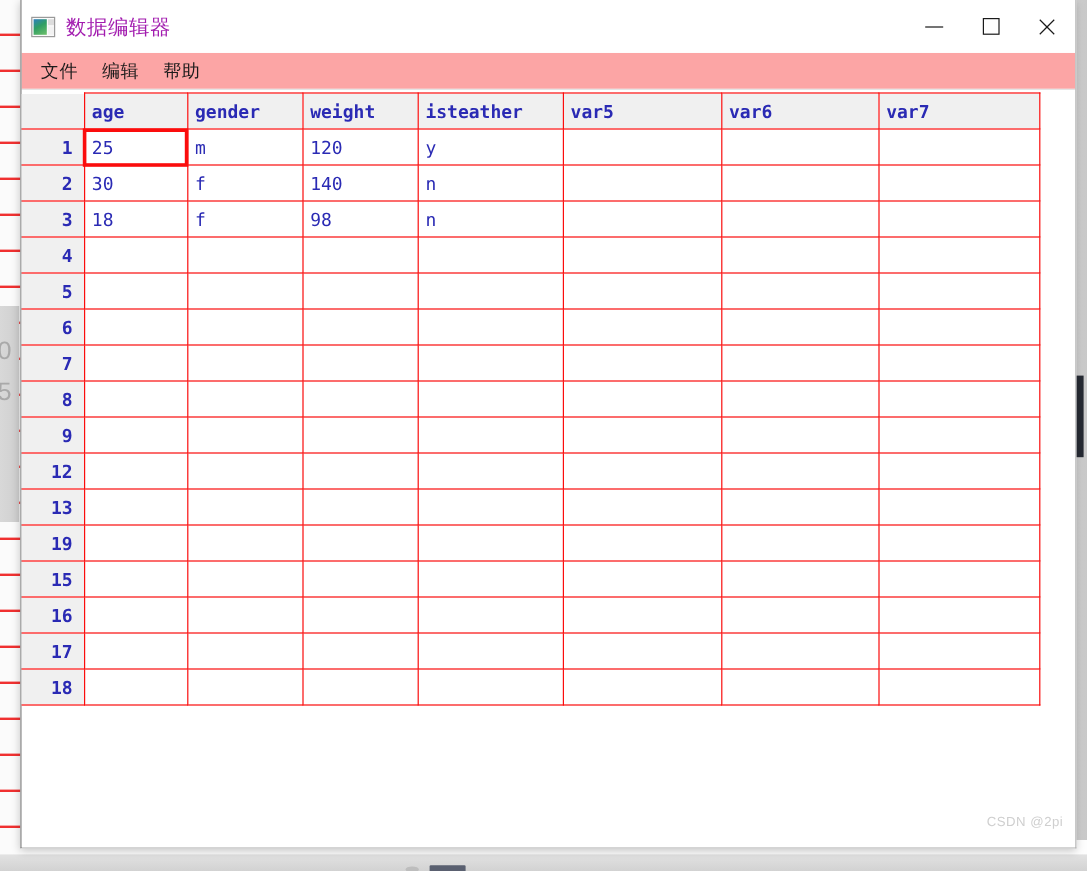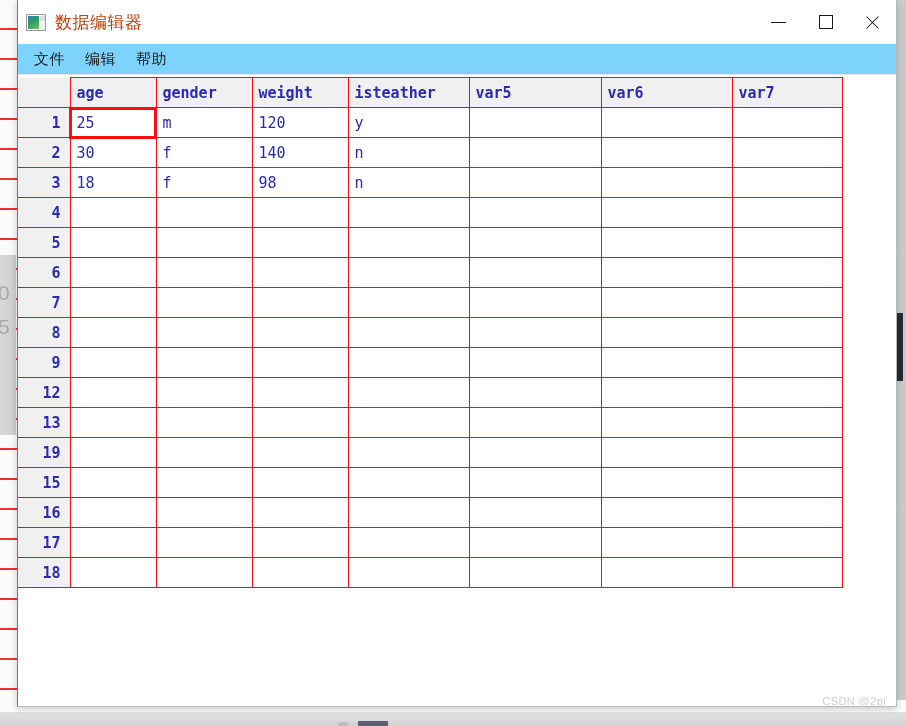--- a/index.html
+++ b/index.html
@@ -155,21 +155,21 @@
     left: 13px;
     top: 7px;
     width: 5px;
     height: 7px;
     background: #f2f2f2;
   }
   .title-text {
     margin-left: 9px;
     font-family: "DejaVu Sans", sans-serif;
     font-size: 17px;
-    color: #c2410c;
+    color: #a21caf;
     white-space: nowrap;
     letter-spacing: 0.5px;
   }
   .win-controls {
     position: absolute;
     right: 0;
     top: 0;
     height: 44px;
     display: flex;
   }
@@ -206,21 +206,21 @@
     width: 17px;
     height: 0;
     border-top: 1.6px solid #1a1a1a;
   }
   .glyph-close::before { transform: rotate(45deg); }
   .glyph-close::after  { transform: rotate(-45deg); }
 
   
   .menubar {
     height: 30px;
-    background: #7dd3fc;
+    background: #fca5a5;
     display: flex;
     align-items: center;
     padding-left: 6px;
   }
   .menu-item {
     font-family: "DejaVu Sans", sans-serif;
     font-size: 15px;
     color: #1b1b1b;
     padding: 2px 10px;
     letter-spacing: 0.5px;
@@ -287,26 +287,26 @@
   }
 
   
   .w-rowhdr { width: 53px; }
   .w-age    { width: 86px; }
   .w-gender { width: 96px; }
   .w-weight { width: 96px; }
   .w-iste   { width: 121px; }
   .w-var5   { width: 132px; }
   .w-var6   { width: 131px; margin-left: 28px; }
-  .w-var7   { width: 110px; margin-top: 45px; }
+  .w-var7   { width: 134px; margin-top: 45px; }
 
   .watermark {
     position: absolute;
     right: 10px;
-    bottom: 0;
+    bottom: 16px;
     font-family: "Liberation Sans", sans-serif;
     font-size: 11px;
     color: #cfcfcf;
     letter-spacing: 0.4px;
   }
 </style>
 </head>
 <body>
 
 <div id="root">

